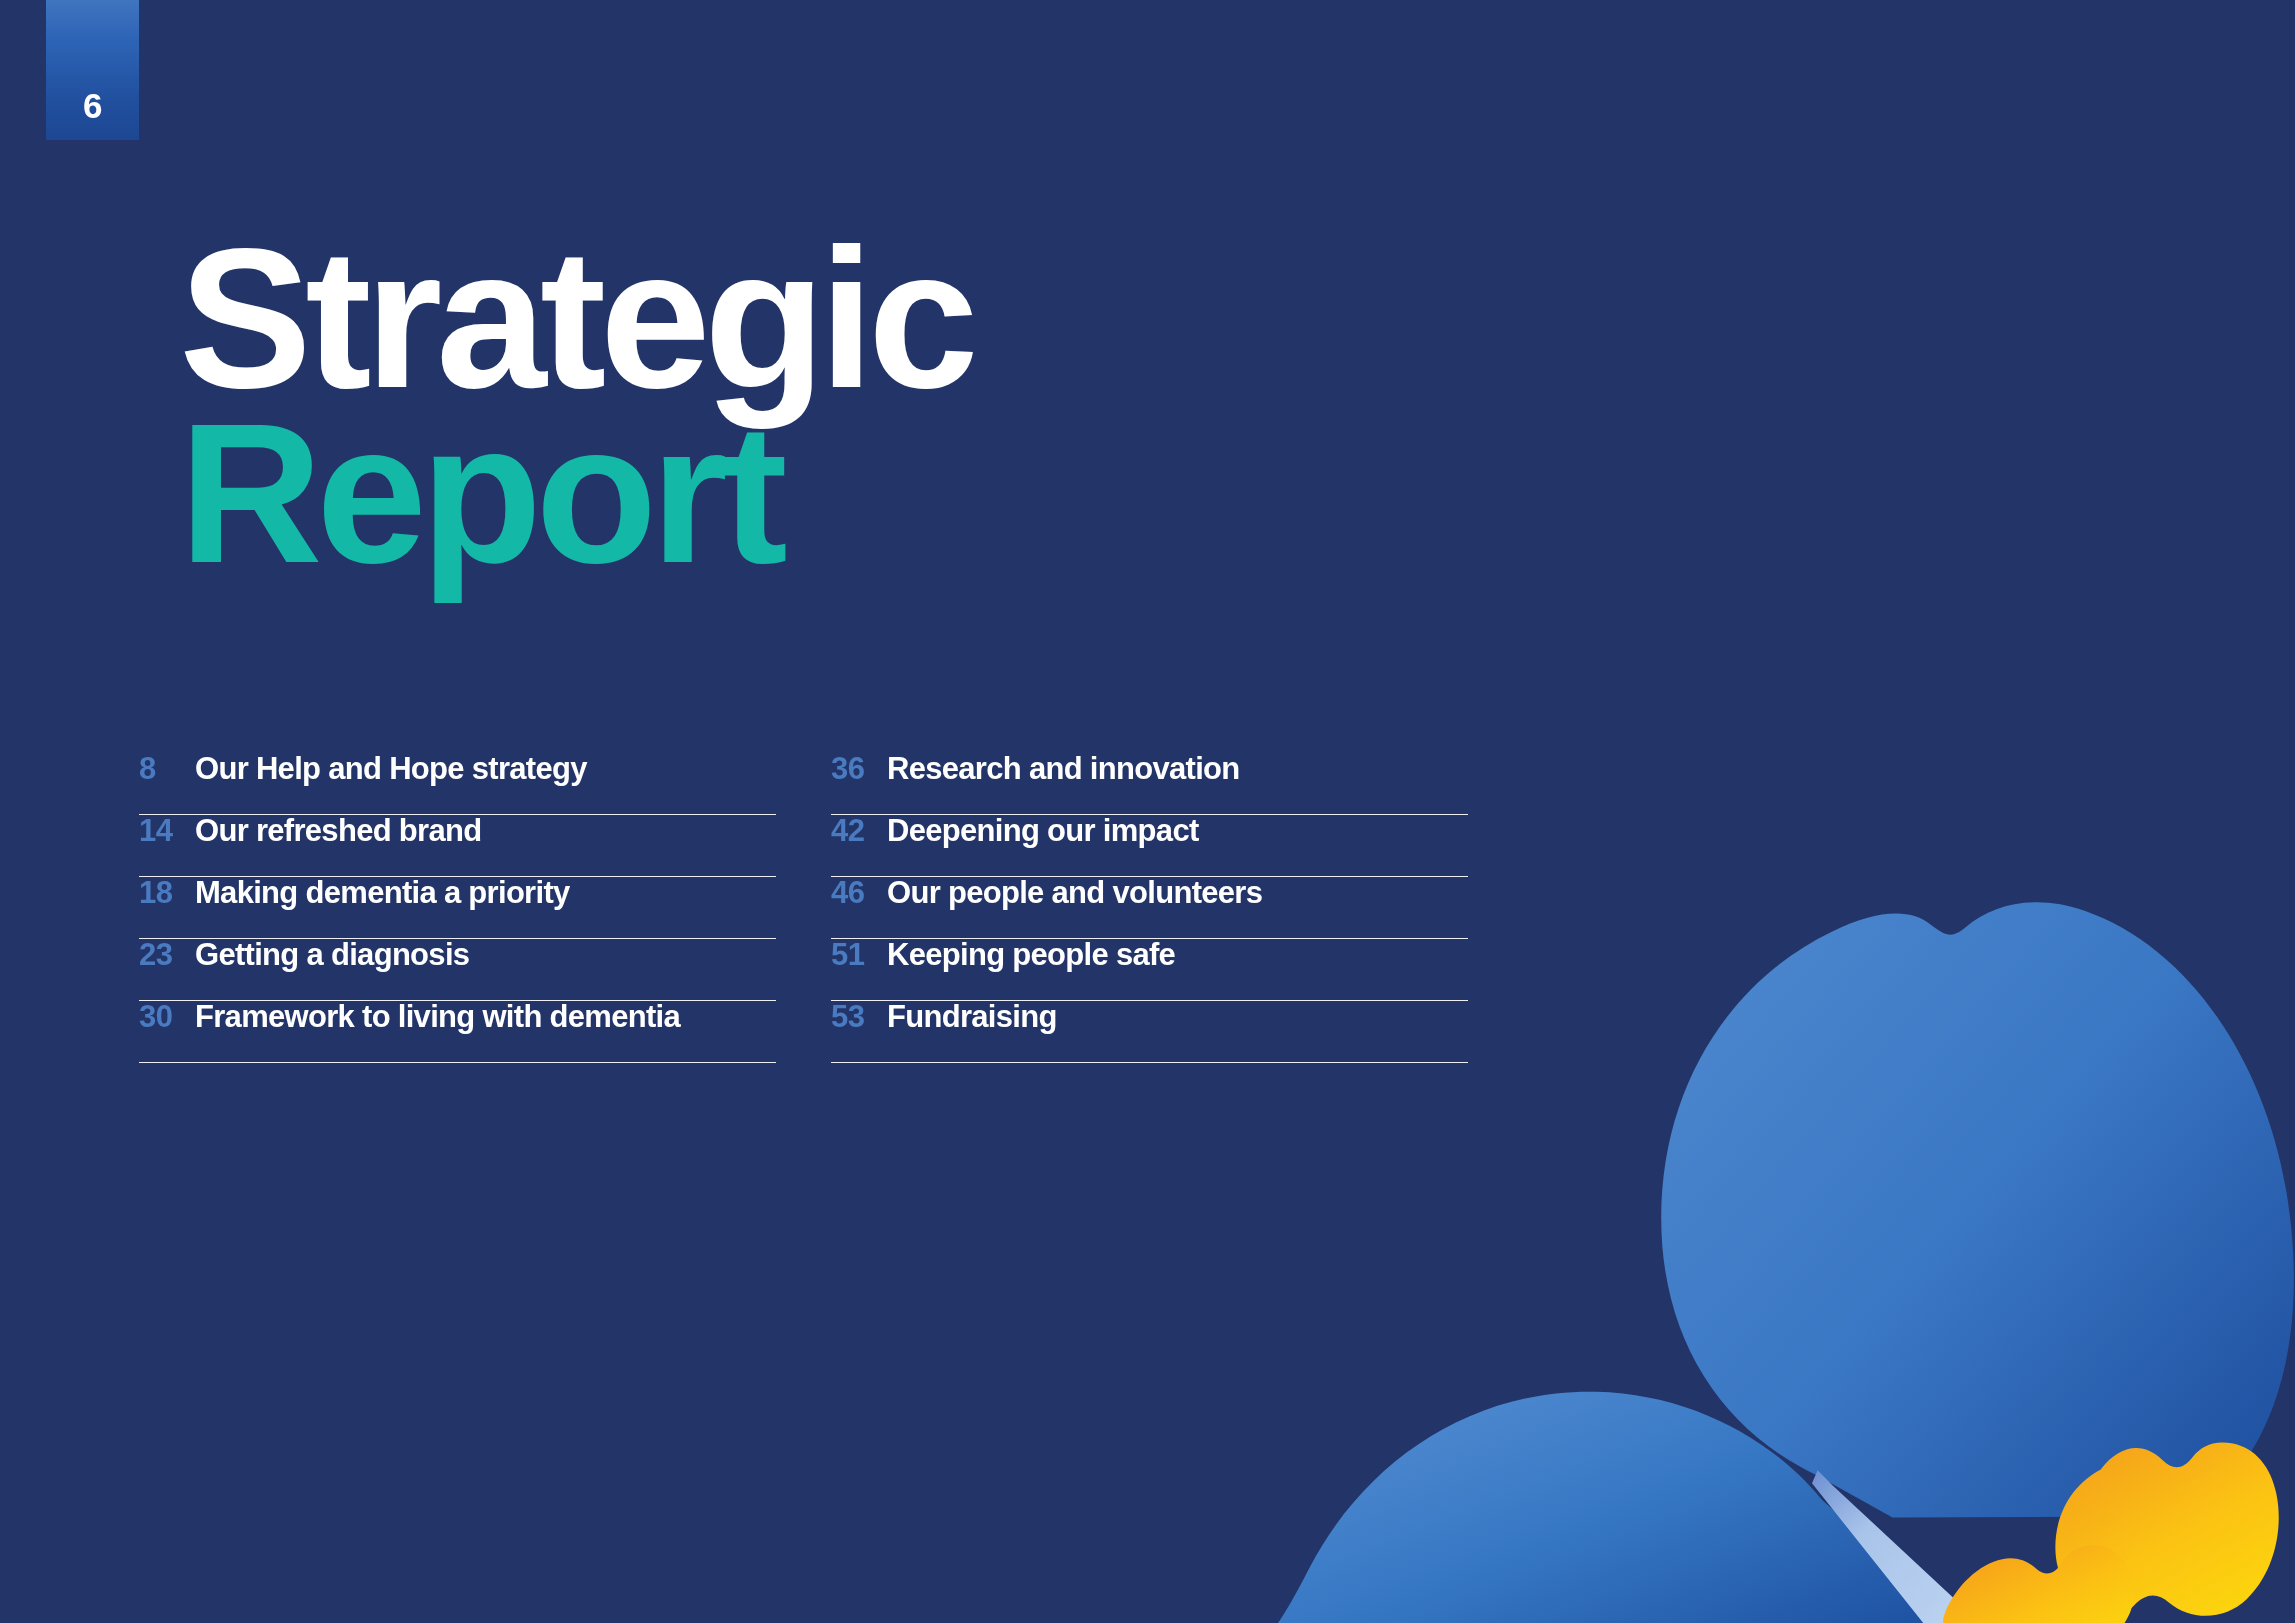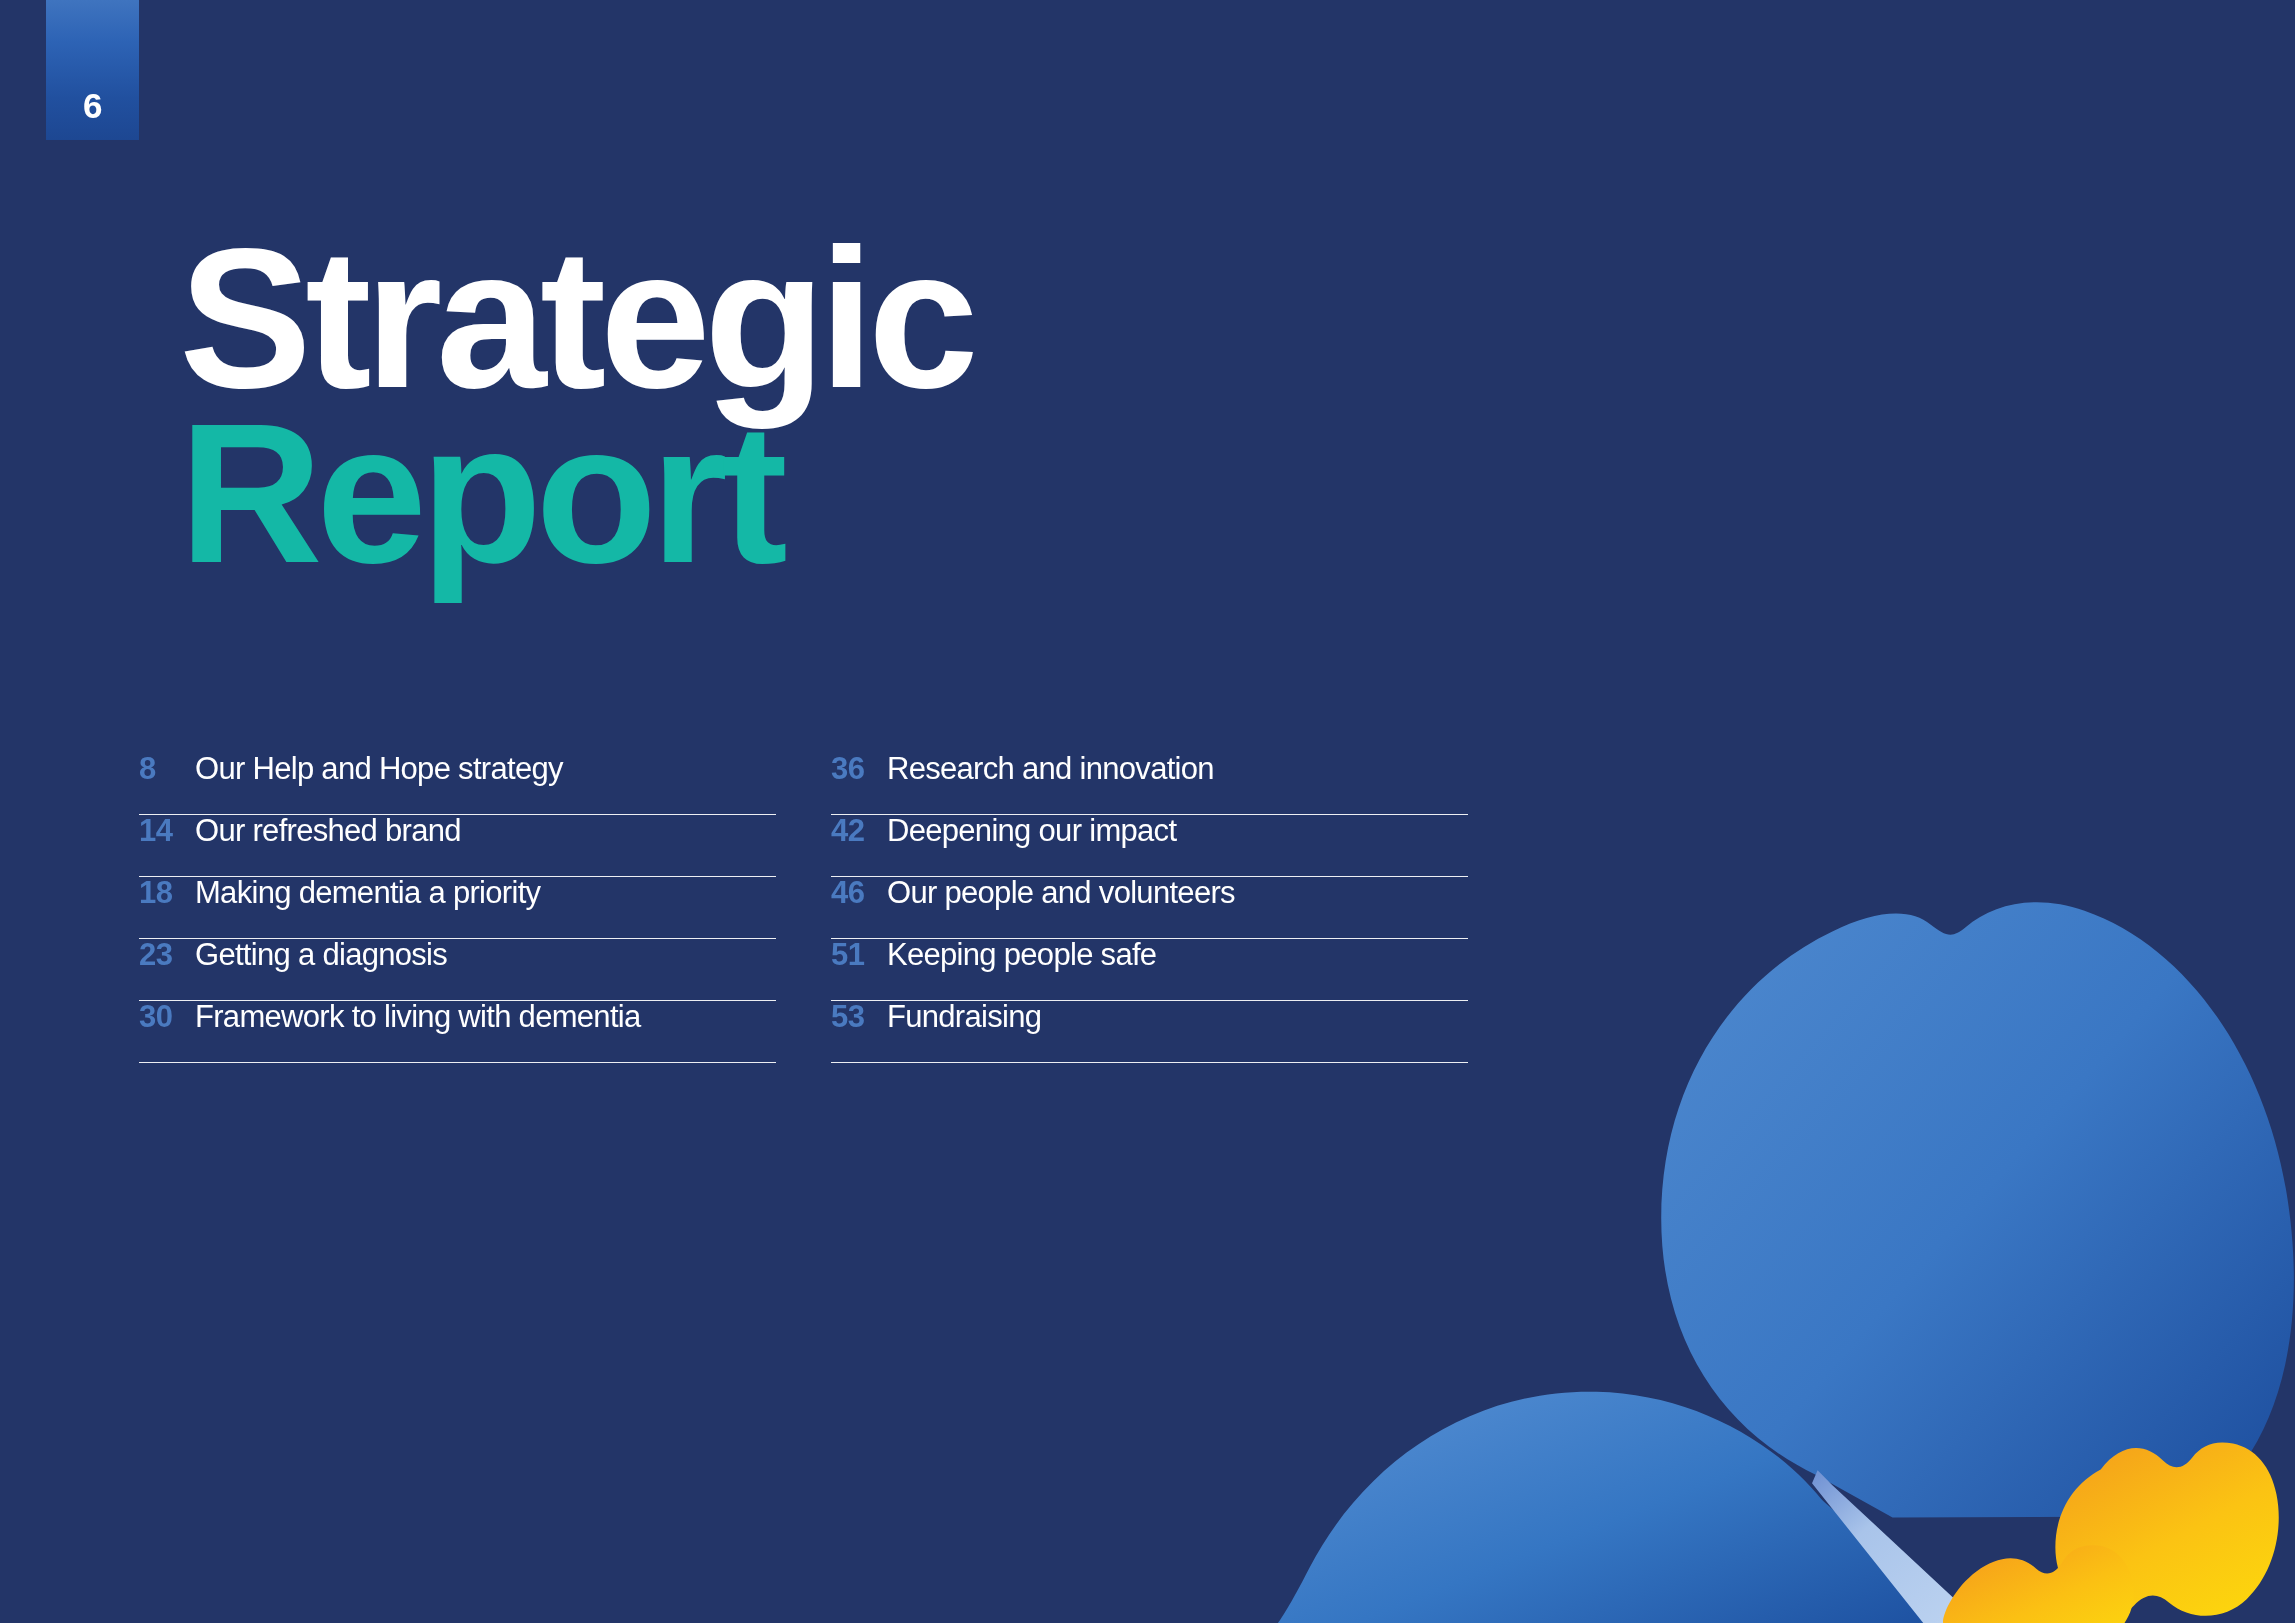--- a/index.html
+++ b/index.html
@@ -105,21 +105,21 @@
     font-size: 31px;
     font-weight: 700;
     line-height: 1;
     width: 56px;
     flex: 0 0 56px;
     letter-spacing: -0.5px;
   }
   .toc-label {
     color: #ffffff;
     font-size: 31px;
-    font-weight: 400;
+    font-weight: 700;
     line-height: 1;
     letter-spacing: -0.7px;
     white-space: nowrap;
   }
 </style>
 </head>
 <body>
 
 <div class="page">
 

